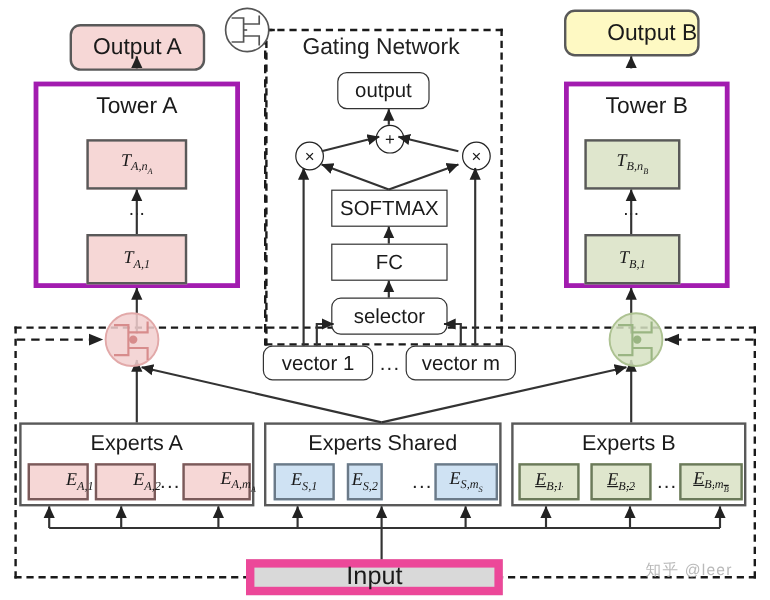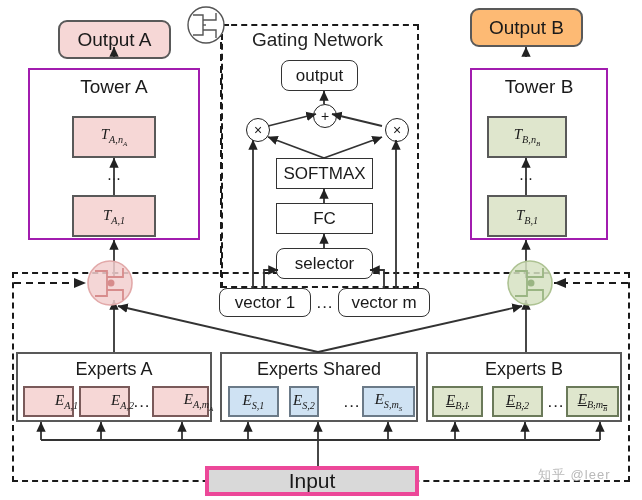--- a/index.html
+++ b/index.html
@@ -11,24 +11,24 @@
   #stage{position:absolute;left:0;top:0;width:642px;height:500px;}
   svg.layer{position:absolute;left:0;top:0;width:642px;height:500px;overflow:visible;}
   #edges{z-index:1;}
   #nodes{z-index:2;}
 
   .box{position:absolute;box-sizing:border-box;display:flex;align-items:center;justify-content:center;}
 
   
   .pill{border:2px solid #595959;border-radius:9px;font-size:19px;}
   .pill.a{background:#f6d7d6;}
-  .pill.b{background:#fdba74;}
-
-  
-  .tower{border:2px solid #a21caf;background:#ffffff;}
+  .pill.b{background:#fef9c3;justify-content:flex-end;}
+
+  
+  .tower{border:4px solid #a21caf;background:#ffffff;}
   .tower-title{position:absolute;width:100%;text-align:center;font-size:19px;top:6px;
     display:flex;align-items:center;justify-content:center;}
 
   
   .unit{border:2px solid #595959;font-size:15px;}
   .unit.a{background:#f6d7d6;}
   .unit.b{background:#dfe6cd;}
   .unit.s{background:#cfe2f3;border-color:#6b7a88;}
   .unit.ae{background:#f6d7d6;border-color:#7a5a5a;padding-left:36px;}
   .unit.be{background:#dfe6cd;border-color:#6b7a5a;text-decoration:underline;}
@@ -39,21 +39,21 @@
     display:flex;align-items:center;justify-content:center;}
 
   
   .gbox{border:1.8px solid #333;background:#fff;font-size:17px;}
   .gbox.r{border-radius:8px;}
 
   
   .dashed{position:absolute;box-sizing:border-box;border:2px dashed #1a1a1a;background:transparent;}
 
   
-  .inputbar{border:4px solid #ec4899;background:#d9d9d9;font-size:21px;}
+  .inputbar{border:7px solid #ec4899;background:#d9d9d9;font-size:21px;}
 
   .dots{position:absolute;font-size:17px;letter-spacing:1px;color:#222;
         display:flex;align-items:center;justify-content:center;}
   .vdots{position:absolute;font-size:16px;color:#222;
         display:flex;align-items:center;justify-content:center;}
 
   .gtitle{position:absolute;font-size:19px;color:#222;}
 
   .mathit{font-family:"Liberation Serif","DejaVu Serif",serif;font-style:italic;}
   sub{font-size:0.68em;font-style:italic;}

